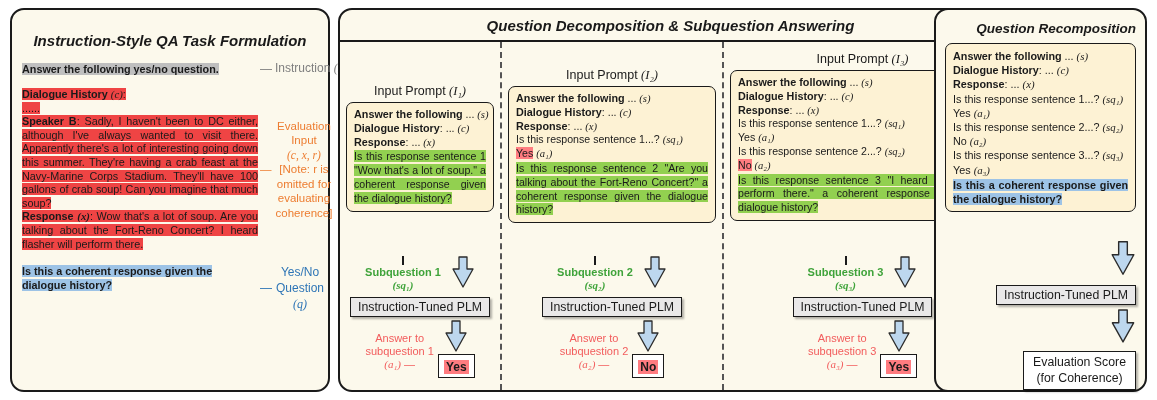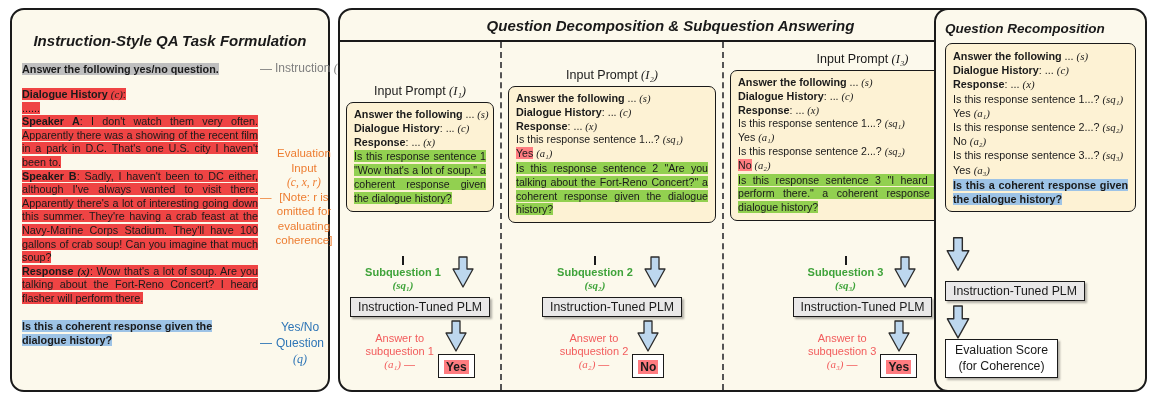--- a/index.html
+++ b/index.html
@@ -58,27 +58,27 @@
   .tick{width:2px;height:9px;background:#1a1a1a;margin-bottom:1px;}
   .plm{margin-top:5px;background:#e9e8e8;border:1.6px solid #1a1a1a;padding:2px 7px;font-size:12.3px;
     white-space:nowrap;box-shadow:2px 2px 2px rgba(0,0,0,0.3);}
   .ans-row{margin-top:3px;display:flex;align-items:flex-end;gap:4px;}
   .ans-label{color:#f25c5c;font-size:11px;line-height:13px;text-align:center;margin-bottom:7px;white-space:nowrap;}
   .ans-col{display:flex;flex-direction:column;align-items:center;}
   .ans-box{margin-top:2px;background:#ffffff;border:1.6px solid #1a1a1a;padding:2px 5px;}
   .ans-box .hl-salmon{font-weight:bold;font-size:12px;padding:0 2px;}
   .arrow{flex:none;}
   
-  #panel-right{left:934px;width:213px;padding:8px 9px 12px;display:flex;flex-direction:column;align-items:flex-start;}
+  #panel-right{left:934px;width:213px;padding:8px 9px 0;display:flex;flex-direction:column;align-items:flex-end;}
   .rp-title{text-align:center;font-weight:bold;font-style:italic;font-size:13.5px;line-height:17px;margin-top:2px;}
   .rbox{width:100%;box-sizing:border-box;background:#fdf2d4;border:1.6px solid #1a1a1a;border-radius:7px;
     padding:5px 7px;font-size:10.8px;line-height:14.2px;margin-top:6px;}
   .blueq{font-weight:bold;text-align:justify;margin-top:1px;}
   .r-arrow1{margin-top:auto;padding-top:4px;}
-  .score-box{margin-top:0;border:1.6px solid #1a1a1a;background:#ffffff;padding:3px 9px;text-align:center;
+  .score-box{margin-top:8px;border:1.6px solid #1a1a1a;background:#ffffff;padding:3px 9px;text-align:center;
     font-size:12.3px;line-height:15.5px;box-shadow:2px 2px 2px rgba(0,0,0,0.3);}
 </style>
 </head>
 <body>
 
 <div class="panel" id="panel-left">
   <div class="lp-title">Instruction-Style QA Task Formulation</div>
 
   <div class="row instr-row">
     <div class="txtcol"><span class="hl-gray">Answer the following yes/no question.</span></div>
@@ -87,21 +87,20 @@
           <span>—</span>
           <span><span>Instruction </span><span class="math">(s)</span></span>
         </span>
     </div>
   </div>
 
   <div class="row dialogue-row">
     <div class="txtcol dialogue">
       <div class="dh"><span class="hl-orange"><b>Dialogue History </b><span class="math">(c)</span><span>:</span></span></div>
       <div><span class="hl-orange">......</span></div>
-      <div><span class="hl-orange"><b>Speaker A</b><span>: I don't watch them very often. Apparently there was a showing of the recent film in a park in D.C. That's one U.S. city I haven't been to.</span></span></div>
       <div><span class="hl-orange"><b>Speaker B</b><span>: Sadly, I haven't been to DC either, although I've always wanted to visit there. Apparently there's a lot of interesting going down this summer. They're having a crab feast at the Navy-Marine Corps Stadium. They'll have 100 gallons of crab soup! Can you imagine that much soup?</span></span></div>
       <div><span class="hl-orange"><b>Response </b><b><span class="math">(x)</span></b><span>: Wow that's a lot of soup. Are you talking about the Fort-Reno Concert? I heard flasher will perform there.</span></span></div>
     </div>
     <div class="anncol">
       <span class="orange-label">
         <span>—</span>
         <span>
           <div>Evaluation Input</div>
           <div class="math">(c, x, r)</div>
           <div>[Note: r is</div>

